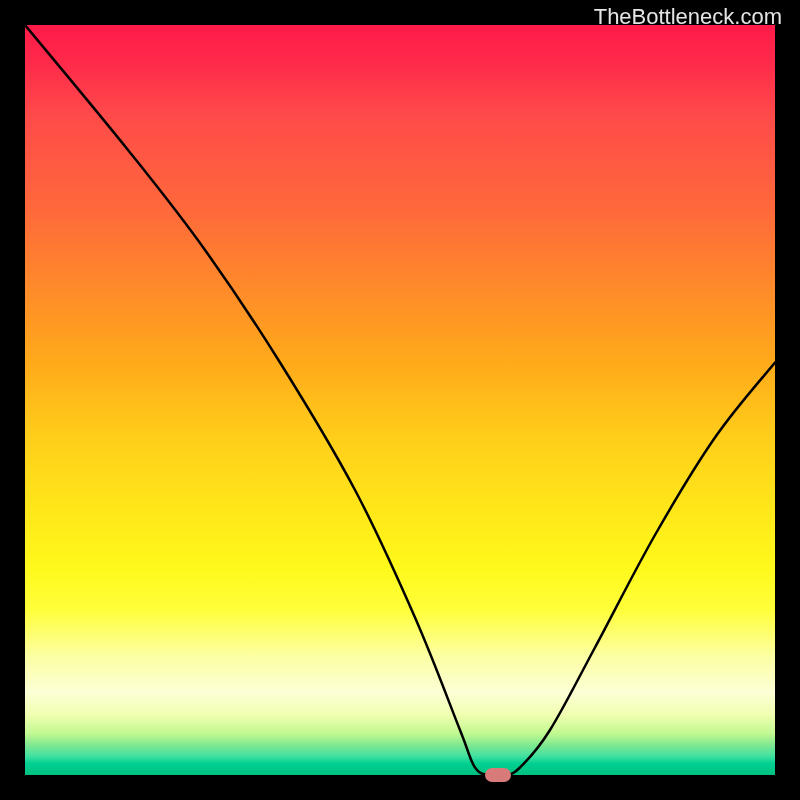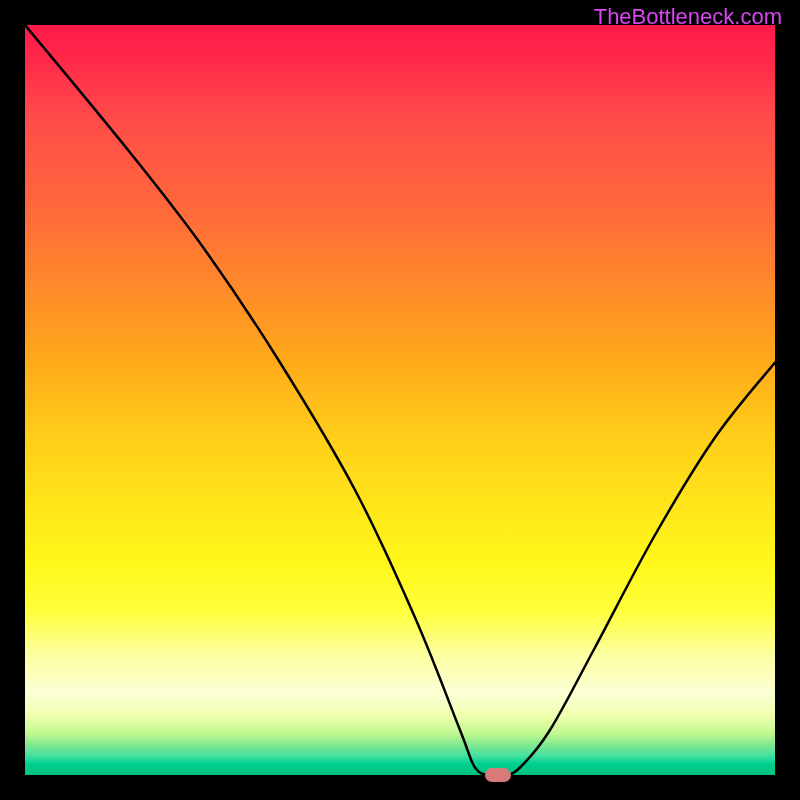--- a/index.html
+++ b/index.html
@@ -8,21 +8,21 @@
     height: 800px;
     background: #000;
     position: relative;
     overflow: hidden;
     font-family: Arial, sans-serif;
   }
   .watermark {
     position: absolute;
     top: 4px;
     right: 18px;
-    color: #d946ef;
+    color: #e5e5e5;
     font-size: 22px;
     font-weight: 500;
     z-index: 10;
   }
   .plot-area {
     position: absolute;
     left: 25px;
     top: 25px;
     width: 750px;
     height: 750px;

